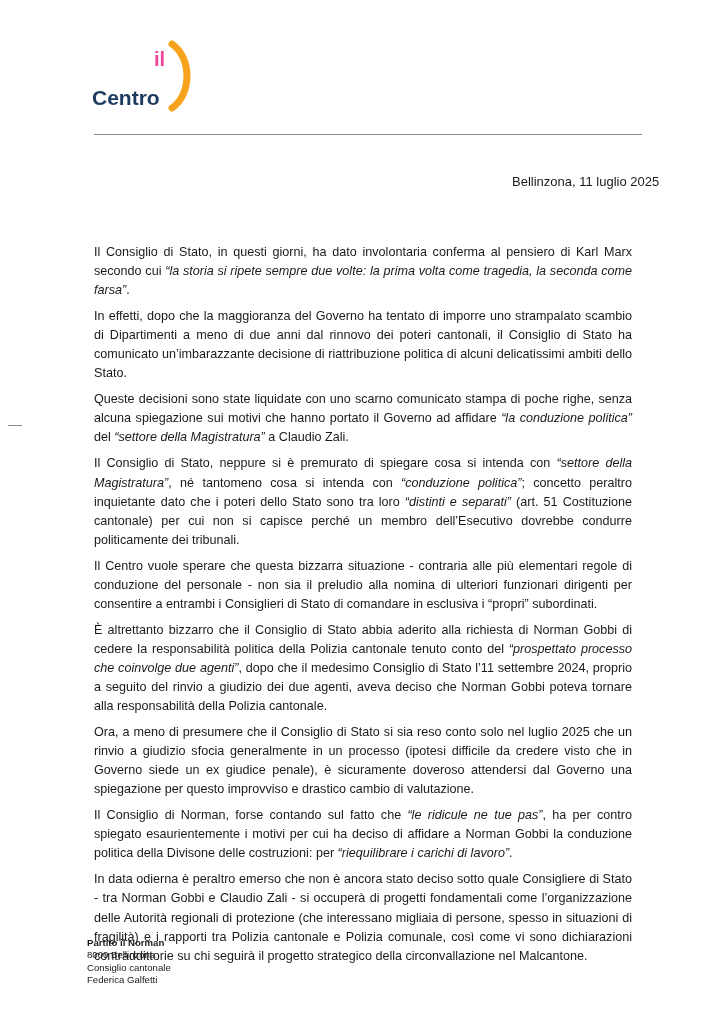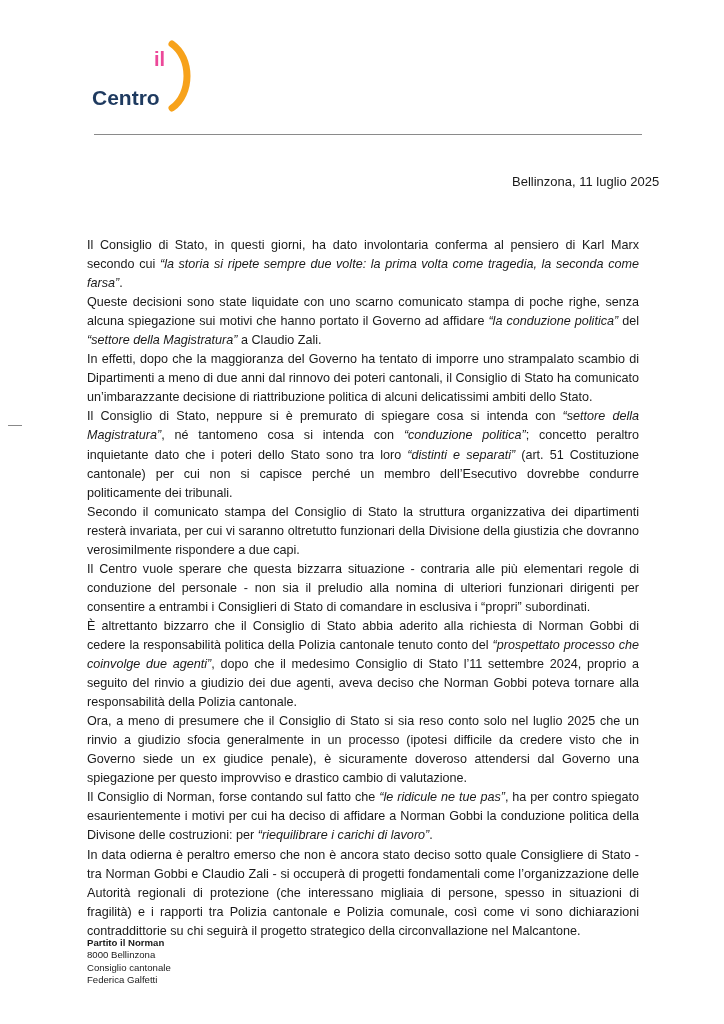--- a/index.html
+++ b/index.html
@@ -6,21 +6,21 @@
   body { width: 724px; height: 1024px; position: relative; overflow: hidden;
          font-family: "Liberation Sans", "DejaVu Sans", sans-serif; color: #1a1a1a; }
   .logo { position: absolute; left: 92px; top: 40px; width: 110px; height: 72px; }
   .logo .il { position: absolute; left: 62px; top: 8px; font-size: 20px; font-weight: bold; color: #ec4899; letter-spacing: 0px; }
   .logo .centro { position: absolute; left: 0px; top: 31px; font-size: 21px; font-weight: bold; color: #1e3a5f; margin-top: 15px; }
   .logo svg { position: absolute; left: 70px; top: 0px; }
   .rule { position: absolute; left: 94px; top: 134px; width: 548px; height: 0; border-top: 1.3px solid #8a8a8a; }
   .date { position: absolute; left: 496px; top: 174px; font-size: 13px; color: #1a1a1a; margin-left: 16px; }
   .margin-mark { position: absolute; left: 8px; top: 425px; width: 14px; border-top: 1px solid #888; }
   .body { position: absolute; left: 87px; top: 236px; width: 552px; font-size: 12.6px; line-height: 19.05px; }
-  .body p { margin: 0; text-align: justify; }
+  .body p { margin: 7px; text-align: justify; }
   .body em { font-style: italic; }
   .footer { position: absolute; left: 87px; top: 937px; font-size: 9.6px; line-height: 12.4px; color: #1a1a1a; }
   .footer .org { font-weight: bold; }
 </style>
 </head>
 <body>
 
 <div class="logo">
   <span class="il">il</span>
   <span class="centro">Centro</span>
@@ -30,24 +30,23 @@
 </div>
 
 <div class="rule"></div>
 
 <div class="date">Bellinzona, 11 luglio 2025</div>
 
 <div class="margin-mark"></div>
 
 <div class="body" id="body">
     <p><span>Il Consiglio di Stato, in questi giorni, ha dato involontaria conferma al pensiero di Karl Marx secondo cui </span><em>“la storia si ripete sempre due volte: la prima volta come tragedia, la seconda come farsa”</em><span>.</span></p>
+    <p><span>In effetti, dopo che la maggioranza del Governo ha tentato di imporre uno strampalato scambio di Dipartimenti a meno di due anni dal rinnovo dei poteri cantonali, il Consiglio di Stato ha comunicato un’imbarazzante decisione di riattribuzione politica di alcuni delicatissimi ambiti dello Stato.</span></p>
     <p><span>Queste decisioni sono state liquidate con uno scarno comunicato stampa di poche righe, senza alcuna spiegazione sui motivi che hanno portato il Governo ad affidare </span><em>“la conduzione politica”</em><span> del </span><em>“settore della Magistratura”</em><span> a Claudio Zali.</span></p>
-    <p><span>In effetti, dopo che la maggioranza del Governo ha tentato di imporre uno strampalato scambio di Dipartimenti a meno di due anni dal rinnovo dei poteri cantonali, il Consiglio di Stato ha comunicato un’imbarazzante decisione di riattribuzione politica di alcuni delicatissimi ambiti dello Stato.</span></p>
     <p><span>Il Consiglio di Stato, neppure si è premurato di spiegare cosa si intenda con </span><em>“settore della Magistratura”</em><span>, né tantomeno cosa si intenda con </span><em>“conduzione politica”</em><span>; concetto peraltro inquietante dato che i poteri dello Stato sono tra loro </span><em>“distinti e separati”</em><span> (art. 51 Costituzione cantonale) per cui non si capisce perché un membro dell’Esecutivo dovrebbe condurre politicamente dei tribunali.</span></p>
-    <p><span>Secondo il comunicato stampa del Consiglio di Stato la struttura organizzativa dei dipartimenti resterà invariata, per cui vi saranno oltretutto funzionari della Divisione della giustizia che dovranno verosimilmente rispondere a due capi.</span></p>
     <p><span>Il Centro vuole sperare che questa bizzarra situazione - contraria alle più elementari regole di conduzione del personale - non sia il preludio alla nomina di ulteriori funzionari dirigenti per consentire a entrambi i Consiglieri di Stato di comandare in esclusiva i “propri” subordinati.</span></p>
     <p><span>È altrettanto bizzarro che il Consiglio di Stato abbia aderito alla richiesta di Norman Gobbi di cedere la responsabilità politica della Polizia cantonale tenuto conto del </span><em>“prospettato processo che coinvolge due agenti”</em><span>, dopo che il medesimo Consiglio di Stato l’11 settembre 2024, proprio a seguito del rinvio a giudizio dei due agenti, aveva deciso che Norman Gobbi poteva tornare alla responsabilità della Polizia cantonale.</span></p>
     <p><span>Ora, a meno di presumere che il Consiglio di Stato si sia reso conto solo nel luglio 2025 che un rinvio a giudizio sfocia generalmente in un processo (ipotesi difficile da credere visto che in Governo siede un ex giudice penale), è sicuramente doveroso attendersi dal Governo una spiegazione per questo improvviso e drastico cambio di valutazione.</span></p>
     <p><span>Il Consiglio di Norman, forse contando sul fatto che </span><em>“le ridicule ne tue pas”</em><span>, ha per contro spiegato esaurientemente i motivi per cui ha deciso di affidare a Norman Gobbi la conduzione politica della Divisone delle costruzioni: per </span><em>“riequilibrare i carichi di lavoro”</em><span>.</span></p>
     <p><span>In data odierna è peraltro emerso che non è ancora stato deciso sotto quale Consigliere di Stato - tra Norman Gobbi e Claudio Zali - si occuperà di progetti fondamentali come l’organizzazione delle Autorità regionali di protezione (che interessano migliaia di persone, spesso in situazioni di fragilità) e i rapporti tra Polizia cantonale e Polizia comunale, così come vi sono dichiarazioni contraddittorie su chi seguirà il progetto strategico della circonvallazione nel Malcantone.</span></p>
   </div>
 
 <div class="footer">
   <div class="org">Partito il Norman</div>
   <div>8000 Bellinzona</div>

